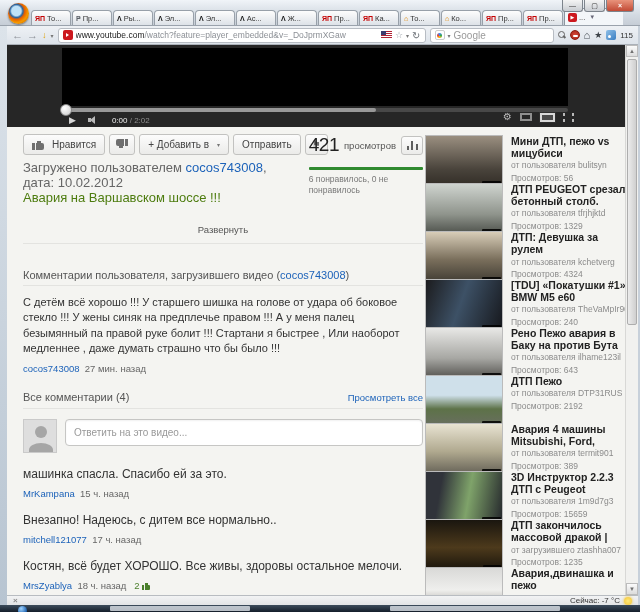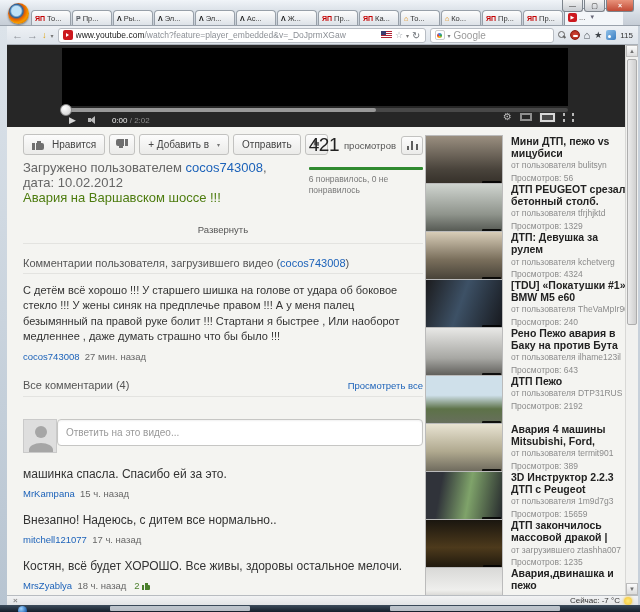--- a/index.html
+++ b/index.html
@@ -110,28 +110,28 @@
   .ico-bars{width:11px;height:9px;position:relative;
     background:linear-gradient(#5f5f5f,#5f5f5f) no-repeat 9px bottom/2px 6px}
   .ico-bars::before{content:"";position:absolute;left:0;bottom:0;width:2px;height:4px;background:#5f5f5f}
   .ico-bars::after{content:"";position:absolute;left:4.5px;bottom:0;width:2px;height:9px;background:#5f5f5f}
   .likebar{margin-top:11px;height:3px;background:#2f8a2f;border-radius:1px}
   .likes-text{margin-top:4px;font-size:8.5px;color:#777;line-height:1.35}
   .upline{margin-top:5px;font-size:13px;color:#666}
   .vtitle{margin-top:0;font-size:13px;color:#4d7c0f}
   .expand-row{margin-top:14px;text-align:center;padding-bottom:6px;border-bottom:1px solid #e3e3e0}
   .expand-label{font-size:9.5px;color:#555}
-  .sect{margin-top:13px;padding-bottom:4px;border-bottom:1px solid #e3e3e0;font-size:11px;color:#555}
+  .sect{margin-top:25px;padding-bottom:4px;border-bottom:1px solid #e3e3e0;font-size:11px;color:#555}
   .ucomment{margin-top:9px;font-size:11px;line-height:1.4;color:#333;max-width:392px}
   .byline{margin-top:6px;font-size:9.5px;color:#666}
   .byline a{font-size:9.5px}
   .allc{display:flex;align-items:flex-end;margin-top:17px;padding-bottom:5px;border-bottom:1px solid #e3e3e0}
   .allc-title{font-size:11px;color:#555}
   .allc-link{margin-left:auto;font-size:9.5px}
-  .reply{display:flex;margin-top:22px;align-items:flex-start}
+  .reply{display:flex;gap:8px;margin-top:10px;align-items:flex-start}
   .avatar{flex:0 0 34px;width:34px;height:34px;background:#dedede;border:1px solid #cacaca;position:relative;overflow:hidden}
   .avatar::before{content:"";position:absolute;top:6px;left:11px;width:12px;height:12px;border-radius:50%;background:#a6a6a6}
   .avatar::after{content:"";position:absolute;bottom:-5px;left:5px;width:24px;height:14px;border-radius:50% 50% 0 0;background:#a6a6a6}
   .reply-input{flex:1;height:27px;border:1px solid #c6c6c4;border-radius:4px;background:#fff;padding:0 8px;font-size:10px;color:#333;
     font-family:"Liberation Sans","DejaVu Sans",sans-serif;box-shadow:inset 0 1px 2px rgba(0,0,0,.06)}
   .reply-input::placeholder{color:#999}
   .comment{margin-top:13px}
   .ctext{font-size:12px;color:#333;line-height:1.35}
   .likes-badge{color:#4a7f2c;font-size:9.5px}
   .mini-thumb{position:relative;display:inline-block;width:8px;height:8px;vertical-align:-1px}

